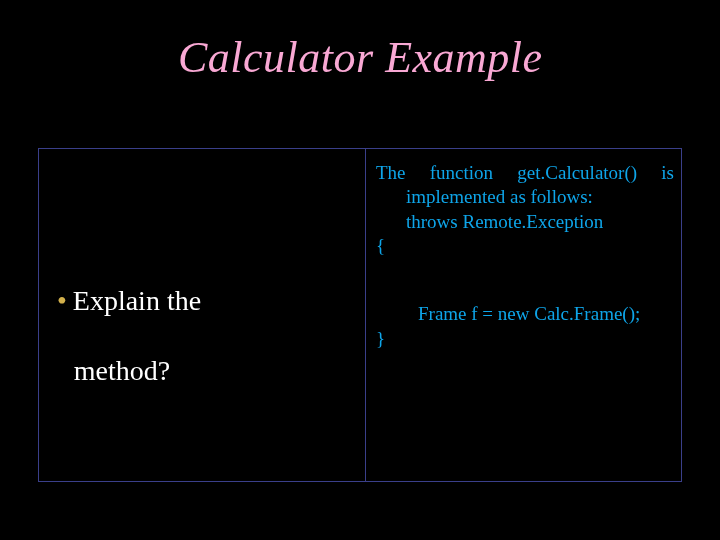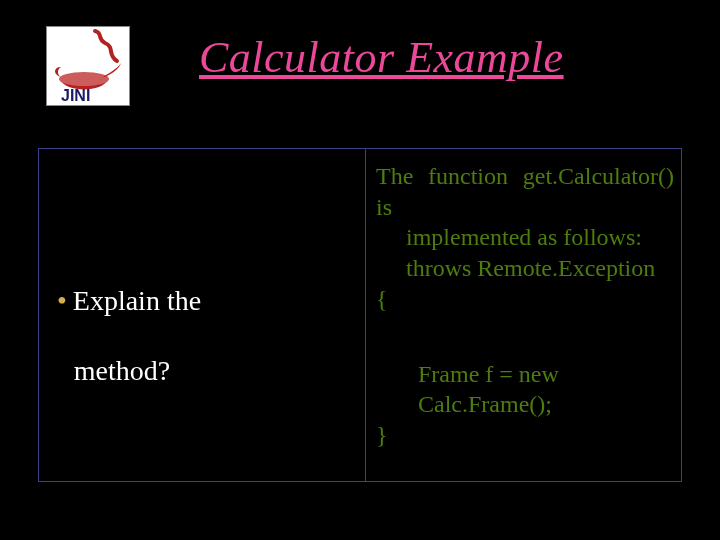--- a/index.html
+++ b/index.html
@@ -22,27 +22,26 @@
     left: 46px;
     top: 26px;
     width: 84px;
     height: 80px;
     background: #fff;
     border: 1px solid #888;
     box-sizing: border-box;
   }
   .title {
     position: absolute;
-    left: 199px;
+    left: 178px;
     top: 32px;
-    color: #ec4899;
+    color: #f9a8d4;
     font-size: 44px;
     font-style: italic;
     letter-spacing: 0.5px;
-    text-decoration: underline;
   }
   .content-box {
     position: absolute;
     left: 38px;
     top: 148px;
     width: 644px;
     height: 334px;
     border: 1px solid #3a3f8a;
     box-sizing: border-box;
   }
@@ -78,51 +77,35 @@
   }
   .bullet .dot {
     color: #d2b04c;
     padding-right: 6px;
   }
   .code {
     position: absolute;
     left: 10px;
     top: 12px;
     right: 8px;
-    color: #4d7c0f;
-    font-size: 24px;
+    color: #0ea5e9;
+    font-size: 19px;
     line-height: 1.28;
   }
   .code .j { text-align: justify; text-align-last: justify; }
   .code .indent1 { padding-left: 30px; }
   .code .indent2 { padding-left: 42px; margin-top: 44px; }
   
   .logo svg { display:block; }
 </style>
 </head>
 <body>
 
 <div class="slide">
 
-  <div class="logo">
-    <svg width="82" height="78" viewBox="0 0 82 78">
-      <rect x="0" y="0" width="82" height="78" fill="#fff"></rect>
-
-      <path d="M12 52 C 20 66, 54 66, 62 52 C 56 56, 46 58, 37 58 C 28 58, 18 56, 12 52 Z" fill="#b22222"></path>
-      <ellipse cx="37" cy="52" rx="25" ry="7" fill="#cd5c5c"></ellipse>
-
-      <path d="M58 50 C 66 46, 72 42, 74 36 C 70 42, 62 46, 56 50 Z" fill="#b22222"></path>
-
-      <path d="M14 50 C 6 48, 6 40, 14 40 C 10 42, 10 48, 14 50 Z" fill="#b22222"></path>
-
-      <path d="M70 34 C 60 28, 68 20, 58 16 C 50 12, 56 6, 48 4" stroke="#b22222" stroke-width="4" fill="none" stroke-linecap="round"></path>
-
-      <text x="14" y="74" font-family="Arial, sans-serif" font-weight="bold" font-size="16" fill="#1a1a6a">JINI</text>
-    </svg>
-  </div>
 
   <div class="title">Calculator Example</div>
 
   <div class="content-box">
     <div class="divider"></div>
 
     <div class="left-col">
       <div class="bullet">
         <span class="dot">•</span><span>Explain the</span><br>
         <span style="visibility:hidden">• </span><br>

